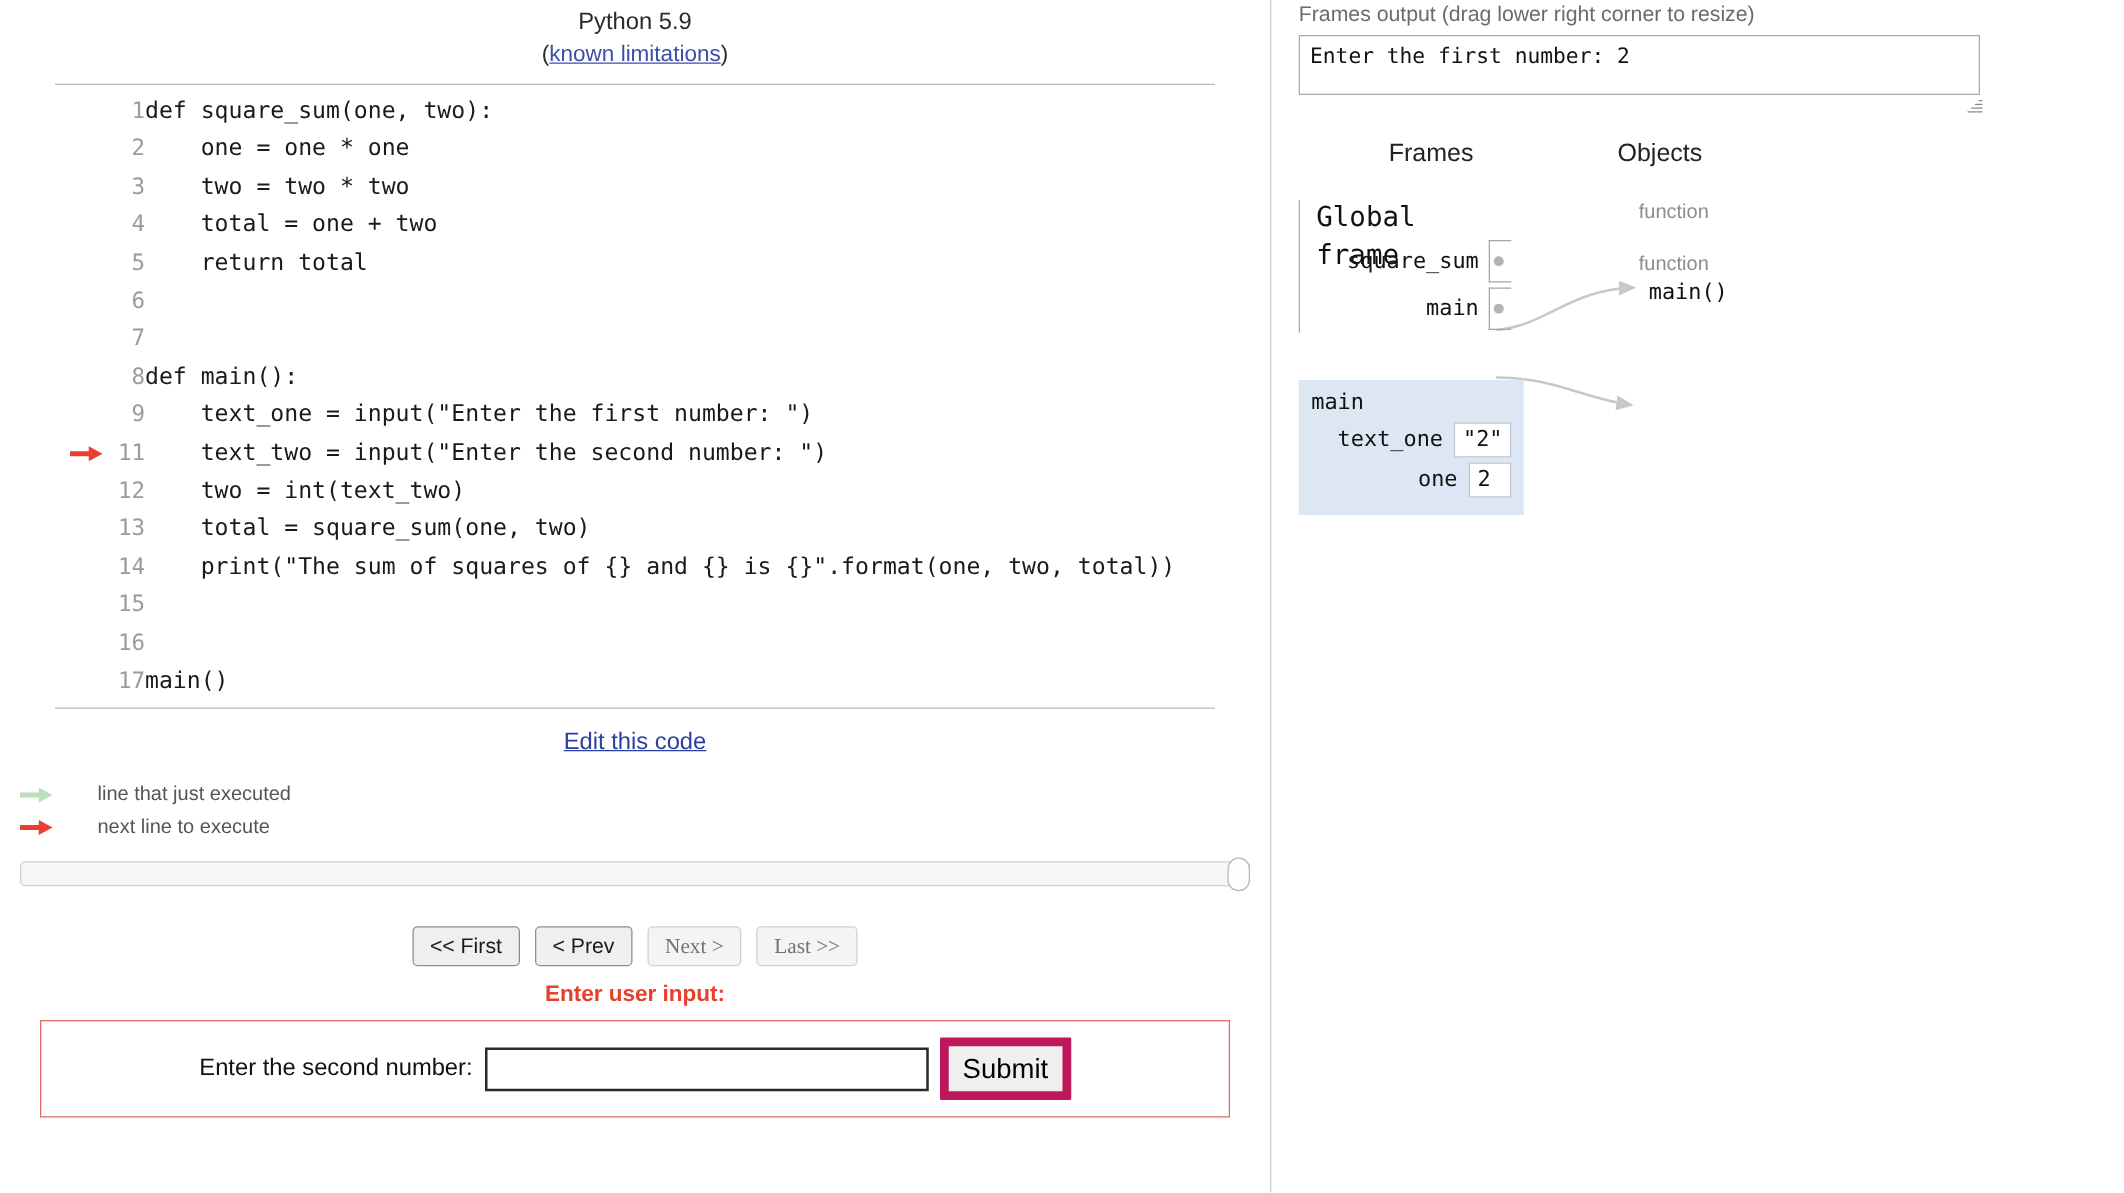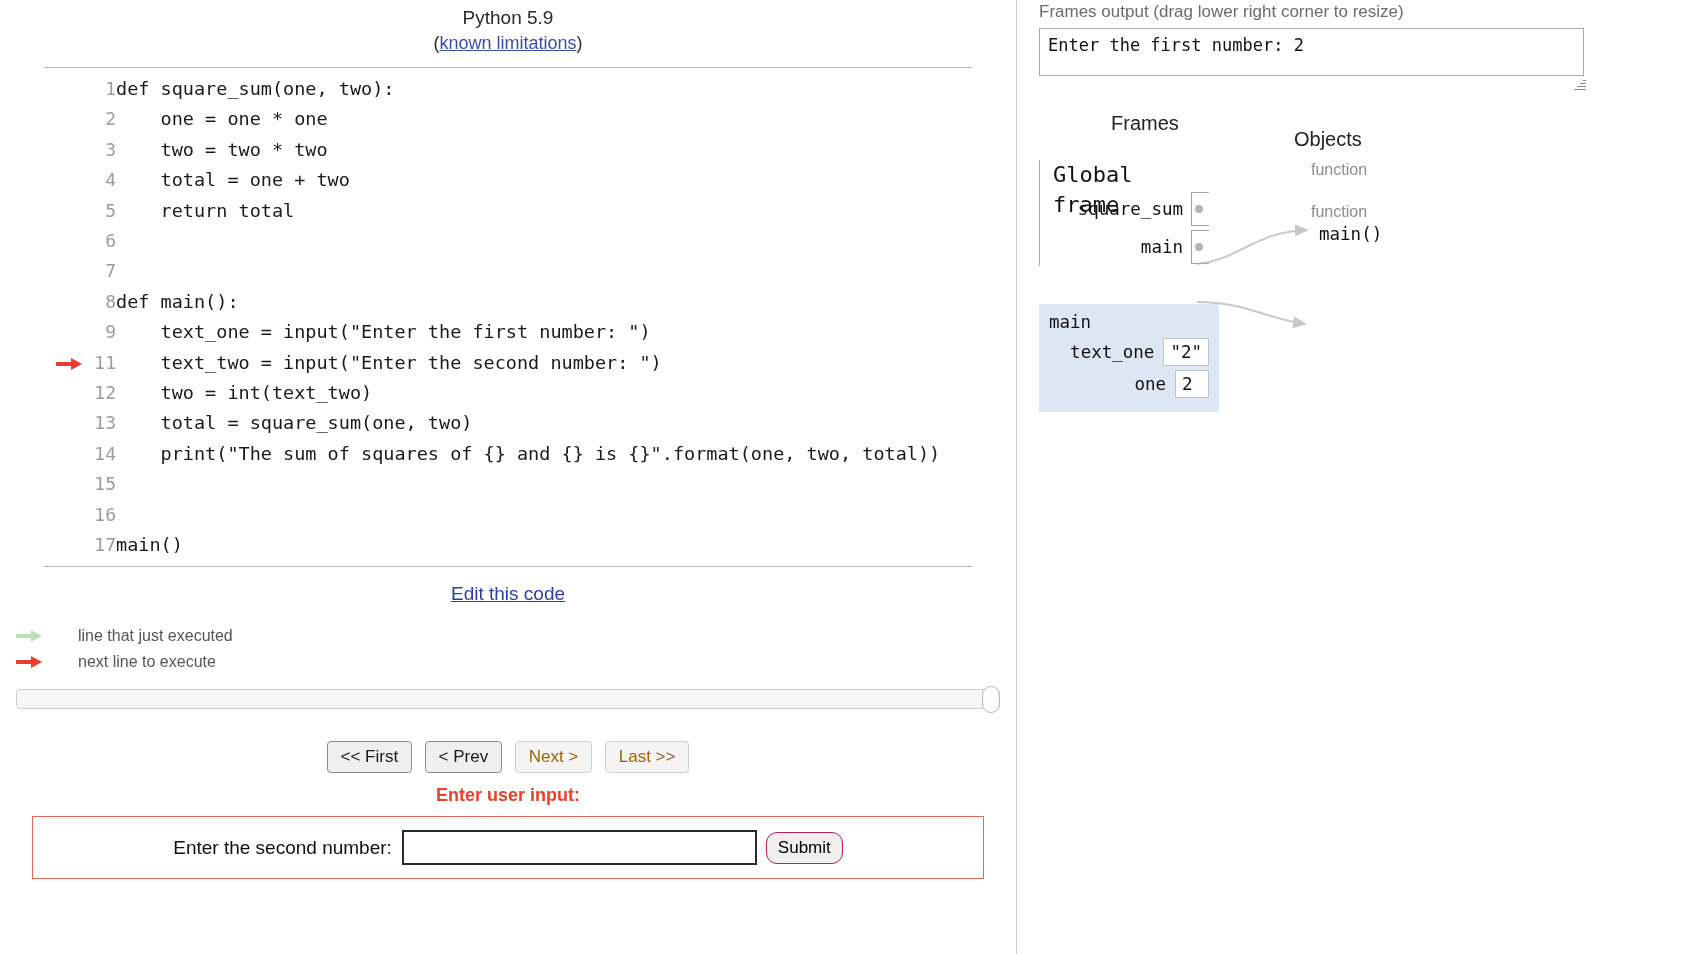--- a/index.html
+++ b/index.html
@@ -183,24 +183,25 @@
     font-size: 17px;
     padding: 5px 13px;
     margin: 0 4px;
     border: 1px solid #8d8d8d;
     border-radius: 4px;
     background: #efefef;
     color: #1a1a1a;
     cursor: pointer;
   }
   .nav-buttons button.disabled {
-    color: #a16207;
+    color: #737373;
     border-color: #d0d0d0;
     background: #f4f4f4;
     cursor: default;
+    font-family: Liberation Serif, serif;
   }
 
   
   .user-input-title {
     margin-top: 12px;
     text-align: center;
     color: #e8402c;
     font-weight: bold;
     font-size: 18px;
   }
@@ -221,24 +222,24 @@
   .user-input-box input[type=text] {
     width: 355px;
     font-size: 18px;
     padding: 5px 6px;
     border: 2px solid #2a2a2a;
     box-sizing: border-box;
     font-family: "Liberation Sans", sans-serif;
   }
   .user-input-box button {
     margin-left: 9px;
-    font-size: 17px;
+    font-size: 22px;
     padding: 5px 11px;
-    border: 1px solid #be185d;
-    border-radius: 11px;
+    border: 7px solid #be185d;
+    border-radius: 1px;
     background: #efefef;
     cursor: pointer;
     font-family: "Liberation Sans", sans-serif;
   }
 
   
   .print-label {
     color: #6b6b6b;
     font-size: 17px;
     padding-top: 2px;
@@ -287,21 +288,21 @@
     margin-top: 36px;
     width: 660px;
     height: 360px;
   }
   .col-header {
     position: absolute;
     font-size: 20px;
     color: #222222;
   }
   .col-header.frames { left: 72px; top: 0; }
-  .col-header.objects { left: 255px; top: 16px; }
+  .col-header.objects { left: 255px; top: 0; }
 
   .frames-col {
     position: absolute;
     left: 0;
     top: 48px;
     width: 170px;
     border-left: 1px solid #aaaaaa;
     padding-left: 13px;
     box-sizing: border-box;
   }

